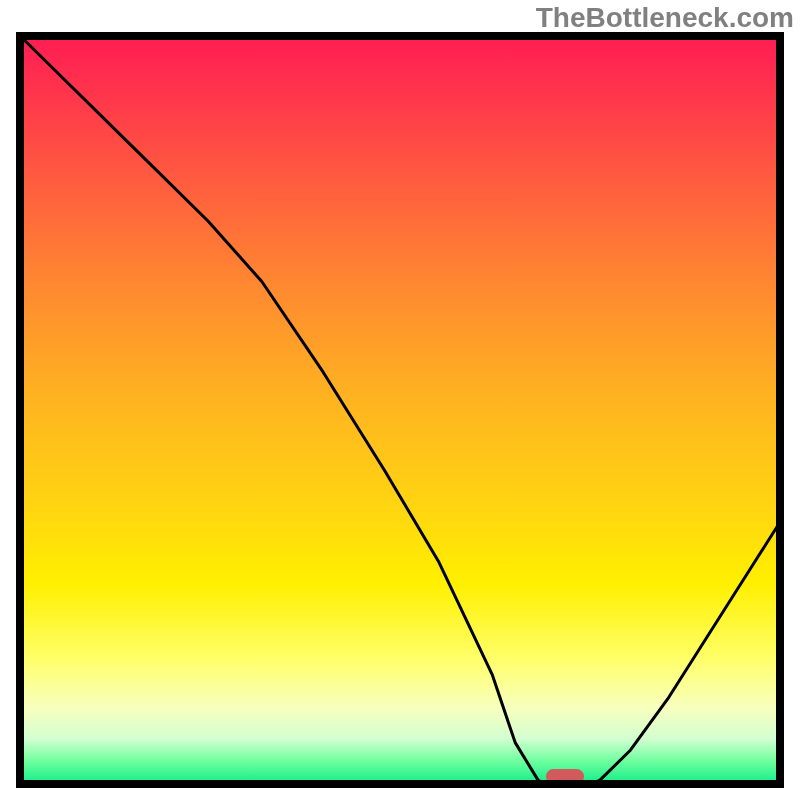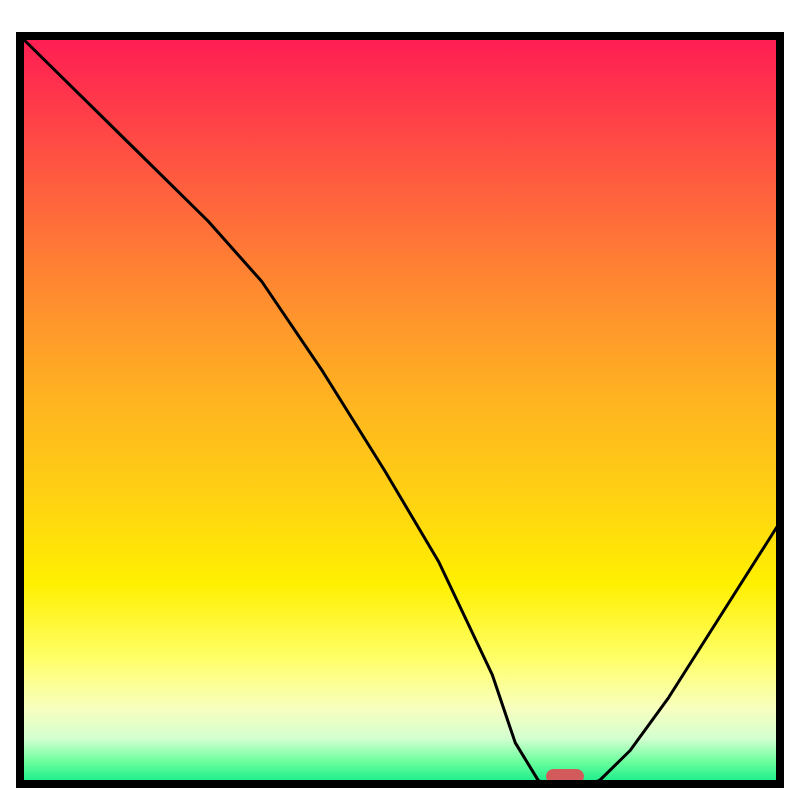--- a/index.html
+++ b/index.html
@@ -82,20 +82,21 @@
   .marker {
     position: absolute;
     background: #d25a5a;
     border-radius: 999px;
   }
 </style>
 </head>
 <body>
 
 <div class="container">
+  <div class="watermark">TheBottleneck.com</div>
 
   <div class="plot-frame">
     <div class="gradient"></div>
 
     <svg class="curve" viewBox="0 0 768 756" preserveAspectRatio="none">
       <path d="M0.0 0.0 L38.4 37.8 L115.2 113.4 L192.0 189.0 L245.8 249.5 L307.2 340.2 L368.6 438.5 L422.4 529.2 L476.2 642.6 L499.2 710.6 L522.2 748.4 L537.6 756.0 L560.6 756.0 L583.7 748.4 L614.4 718.2 L652.8 665.3 L691.2 604.8 L729.6 544.3 L768.0 483.8" id="curvePath" fill="none" stroke="#000" stroke-width="3" stroke-linejoin="round"></path>
     </svg>
 
     <div class="marker" id="marker" style="left: 529.92px; top: 736.88px; width: 38.4px; height: 15.12px;"></div>
 

